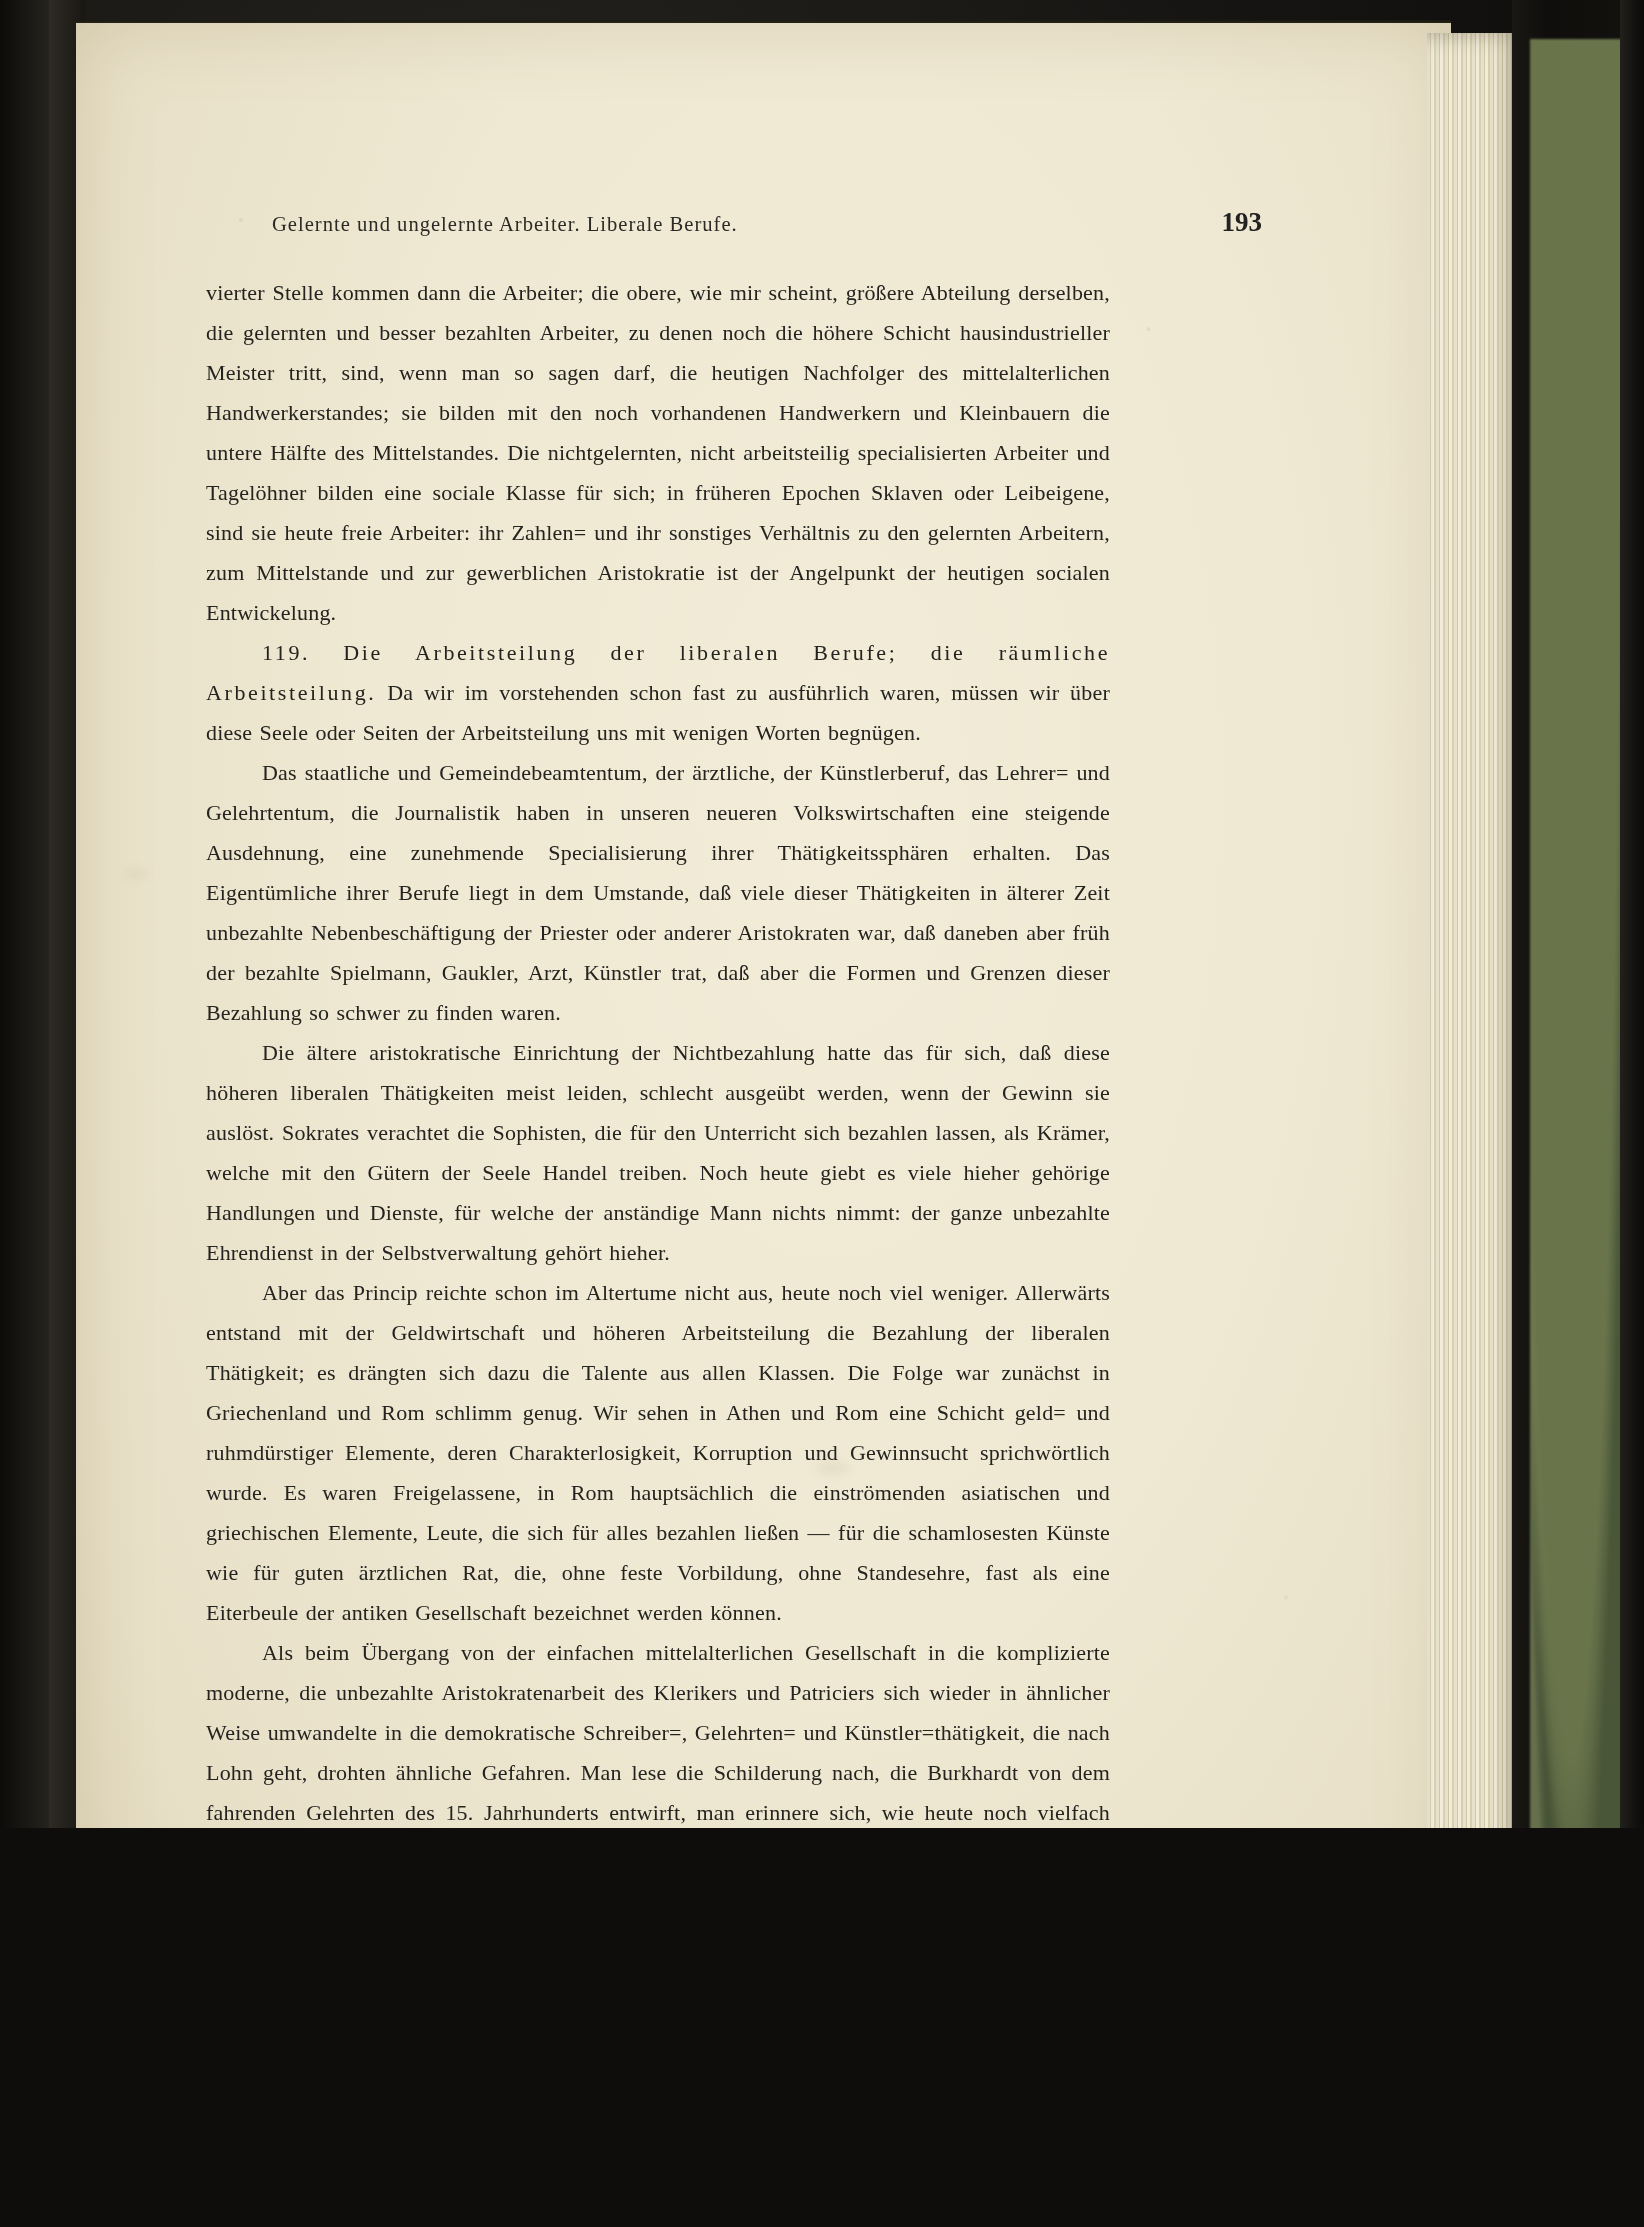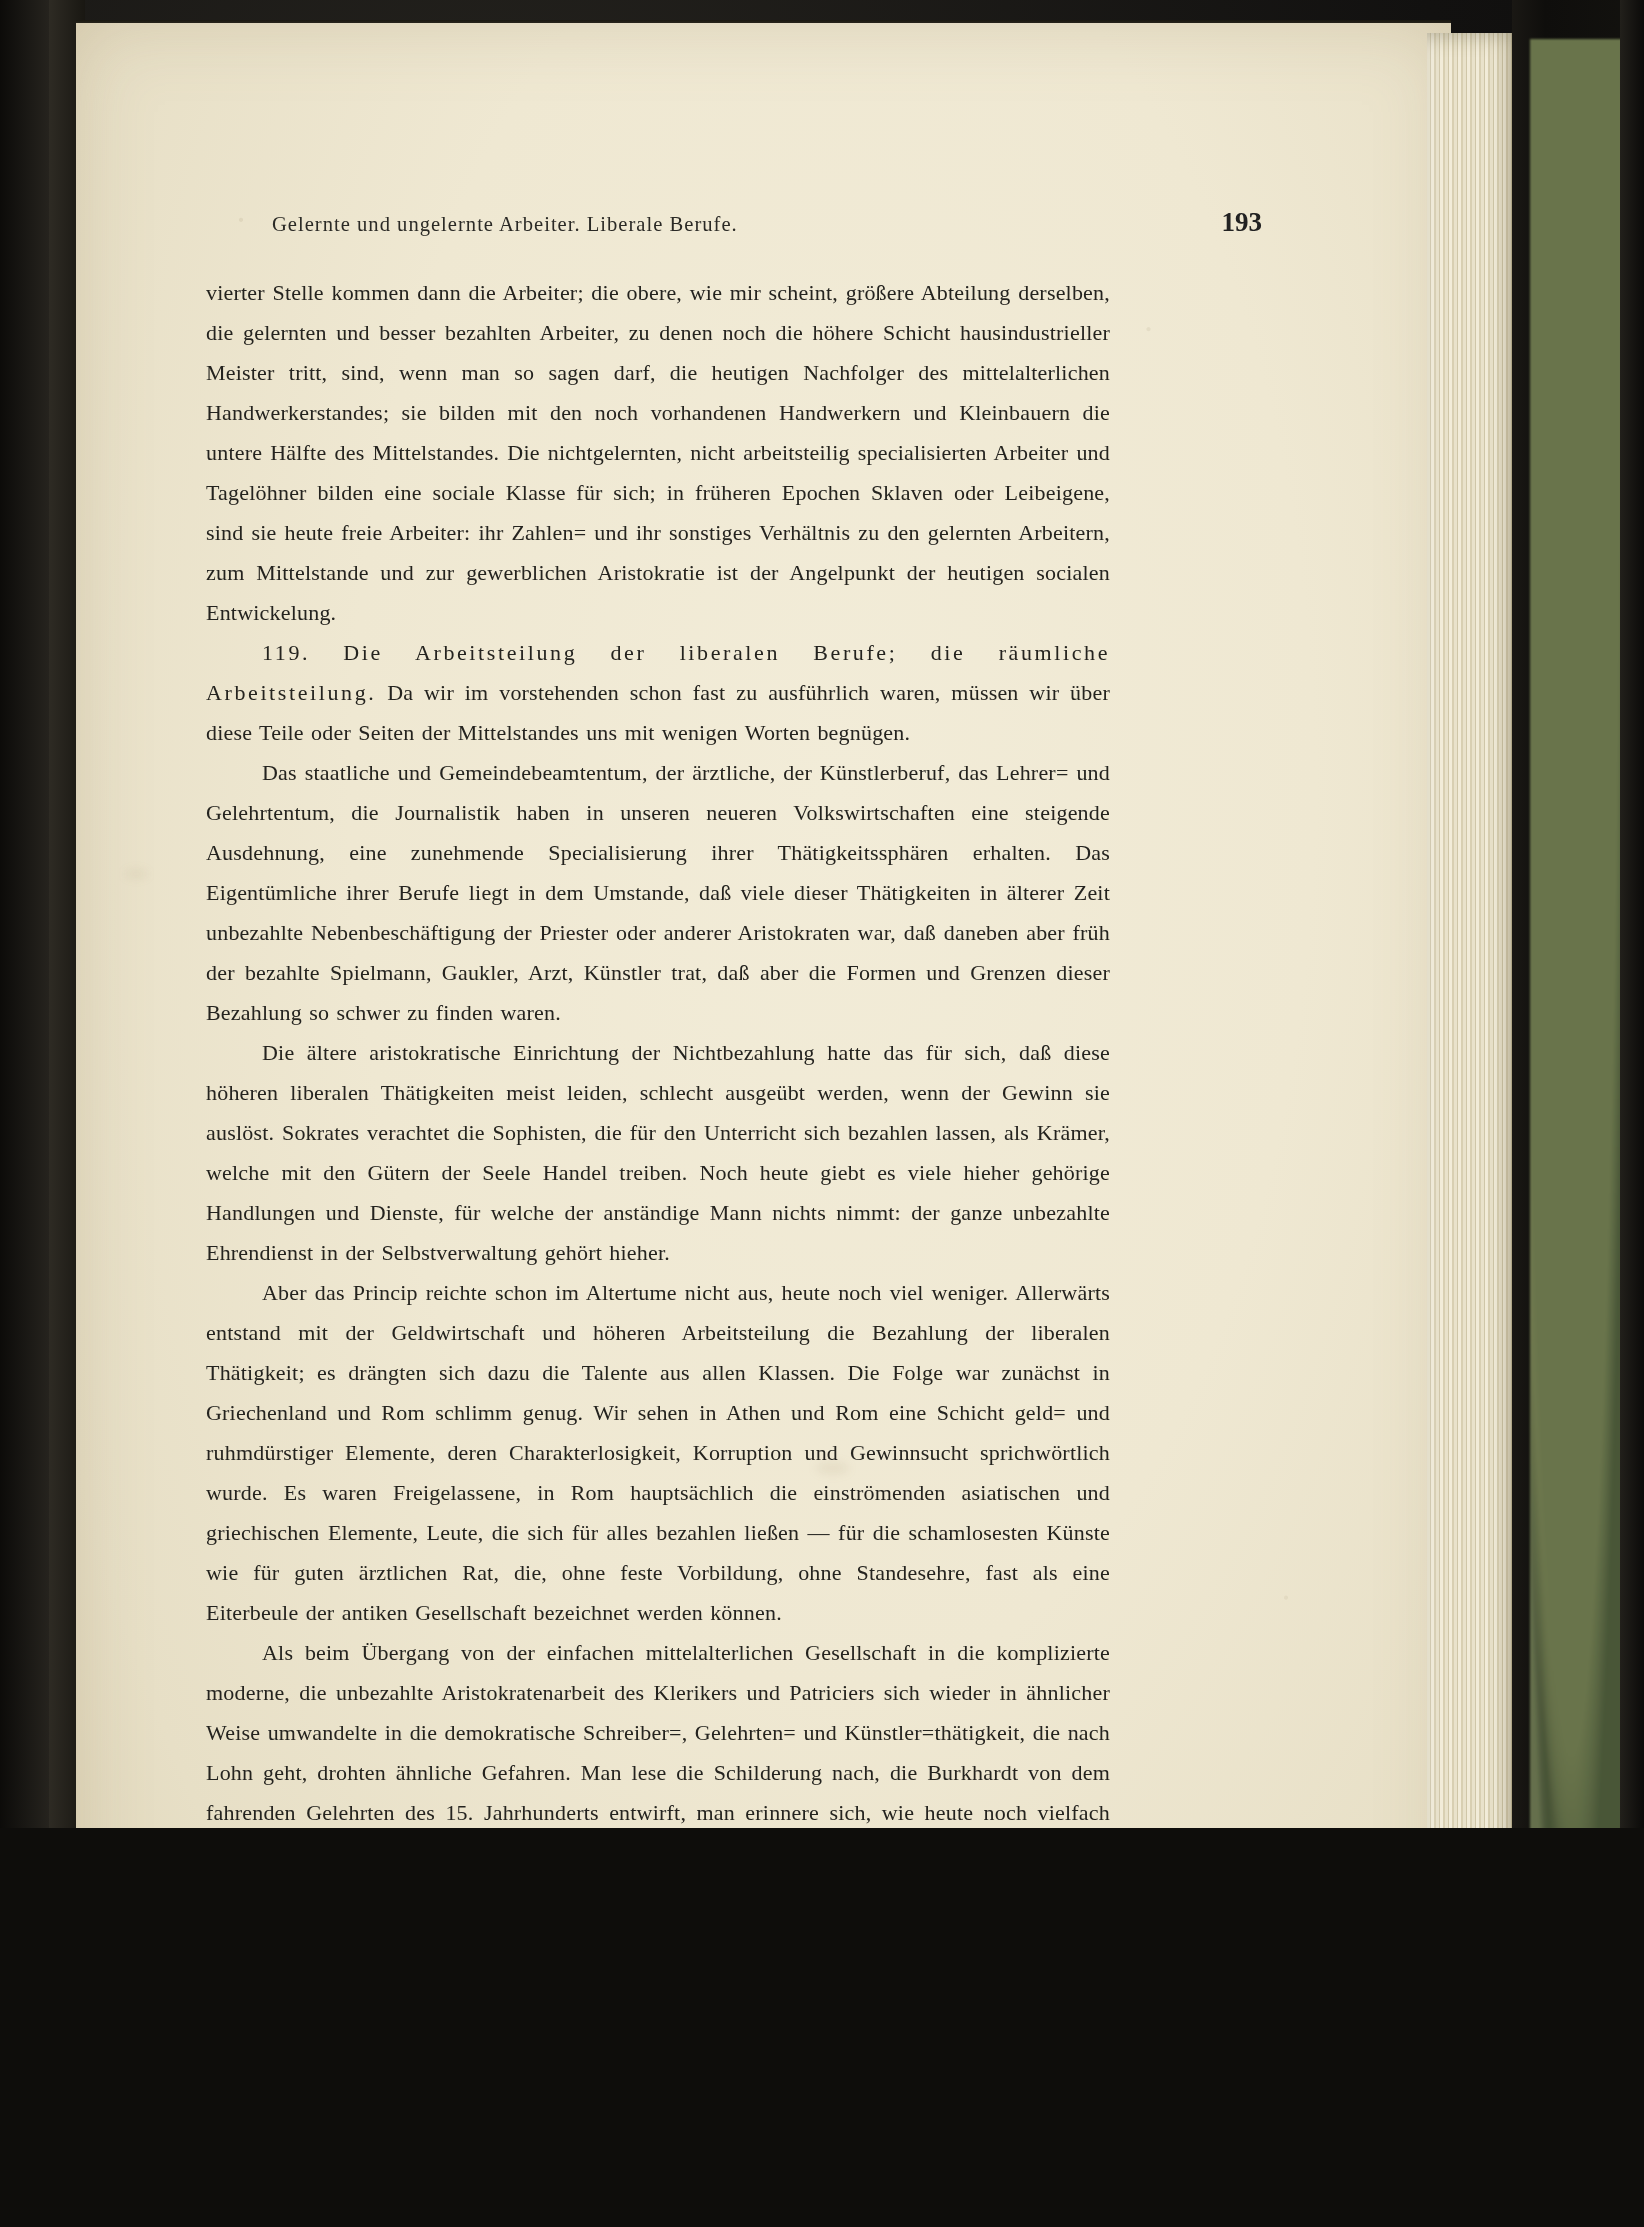--- a/index.html
+++ b/index.html
@@ -209,21 +209,21 @@
 
   <div class="content">
 
     <div class="runhead">
       <div class="runhead-title">Gelernte und ungelernte Arbeiter.  Liberale Berufe.</div>
       <div class="folio">193</div>
     </div>
 
     <p class="body">vierter Stelle kommen dann die Arbeiter; die obere, wie mir scheint, größere Abteilung derselben, die gelernten und besser bezahlten Arbeiter, zu denen noch die höhere Schicht hausindustrieller Meister tritt, sind, wenn man so sagen darf, die heutigen Nachfolger des mittelalterlichen Handwerkerstandes; sie bilden mit den noch vorhandenen Handwerkern und Kleinbauern die untere Hälfte des Mittelstandes.  Die nichtgelernten, nicht arbeitsteilig specialisierten Arbeiter und Tagelöhner bilden eine sociale Klasse für sich; in früheren Epochen Sklaven oder Leibeigene, sind sie heute freie Arbeiter: ihr Zahlen= und ihr sonstiges Verhältnis zu den gelernten Arbeitern, zum Mittelstande und zur gewerblichen Aristokratie ist der Angelpunkt der heutigen socialen Entwickelung.</p>
 
-    <p class="body indent"><span class="spaced">119. Die Arbeitsteilung der liberalen Berufe; die räumliche Arbeitsteilung.</span><span>  Da wir im vorstehenden schon fast zu ausführlich waren, müssen wir über diese Teile oder Seiten der Mittelstandes uns mit wenigen Worten begnügen.</span></p>
+    <p class="body indent"><span class="spaced">119. Die Arbeitsteilung der liberalen Berufe; die räumliche Arbeitsteilung.</span><span>  Da wir im vorstehenden schon fast zu ausführlich waren, müssen wir über diese Seele oder Seiten der Arbeitsteilung uns mit wenigen Worten begnügen.</span></p>
 
     <p class="body indent">Das staatliche und Gemeindebeamtentum, der ärztliche, der Künstlerberuf, das Lehrer= und Gelehrtentum, die Journalistik haben in unseren neueren Volkswirtschaften eine steigende Ausdehnung, eine zunehmende Specialisierung ihrer Thätigkeitssphären erhalten.  Das Eigentümliche ihrer Berufe liegt in dem Umstande, daß viele dieser Thätigkeiten in älterer Zeit unbezahlte Nebenbeschäftigung der Priester oder anderer Aristokraten war, daß daneben aber früh der bezahlte Spielmann, Gaukler, Arzt, Künstler trat, daß aber die Formen und Grenzen dieser Bezahlung so schwer zu finden waren.</p>
 
     <p class="body indent">Die ältere aristokratische Einrichtung der Nichtbezahlung hatte das für sich, daß diese höheren liberalen Thätigkeiten meist leiden, schlecht ausgeübt werden, wenn der Gewinn sie auslöst.  Sokrates verachtet die Sophisten, die für den Unterricht sich bezahlen lassen, als Krämer, welche mit den Gütern der Seele Handel treiben.  Noch heute giebt es viele hieher gehörige Handlungen und Dienste, für welche der anständige Mann nichts nimmt: der ganze unbezahlte Ehrendienst in der Selbstverwaltung gehört hieher.</p>
 
     <p class="body indent">Aber das Princip reichte schon im Altertume nicht aus, heute noch viel weniger. Allerwärts entstand mit der Geldwirtschaft und höheren Arbeitsteilung die Bezahlung der liberalen Thätigkeit; es drängten sich dazu die Talente aus allen Klassen.  Die Folge war zunächst in Griechenland und Rom schlimm genug.  Wir sehen in Athen und Rom eine Schicht geld= und ruhmdürstiger Elemente, deren Charakterlosigkeit, Korruption und Gewinnsucht sprichwörtlich wurde.  Es waren Freigelassene, in Rom hauptsächlich die einströmenden asiatischen und griechischen Elemente, Leute, die sich für alles bezahlen ließen — für die schamlosesten Künste wie für guten ärztlichen Rat, die, ohne feste Vorbildung, ohne Standesehre, fast als eine Eiterbeule der antiken Gesellschaft bezeichnet werden können.</p>
 
     <p class="body indent">Als beim Übergang von der einfachen mittelalterlichen Gesellschaft in die komplizierte moderne, die unbezahlte Aristokratenarbeit des Klerikers und Patriciers sich wieder in ähnlicher Weise umwandelte in die demokratische Schreiber=, Gelehrten= und Künstler=thätigkeit, die nach Lohn geht, drohten ähnliche Gefahren.  Man lese die Schilderung nach, die Burkhardt von dem fahrenden Gelehrten des 15. Jahrhunderts entwirft, man erinnere sich, wie heute noch vielfach Schauspieler und Journalisten sich aus den Personen rekrutieren, die moralisch oder sonstwie in anderen Carrieren Schiffbruch gelitten. Aber im ganzen hat die Entwickelung unseres neueren Schul=, Studien=, Examenwesens, auch das Vereinswesen, die Ärztekammern mit ihren Ehrengerichten und anderes derart die meisten liberalen Berufe zu festen Laufbahnen umgebildet, führt den einzelnen Gruppen überwiegend homogene Elemente meist aus dem Mittelstande zu, hat eine feste Standesehre, feste Sitten und Gewohnheiten über Berufspflichten, sichere Anstands=schranken des Gelderwerbes geschaffen.  Damit haben diese liberalen Berufe einen gänzlich anderen Charakter erhalten, als sie ihn (von den Priestern abgesehen) früher hatten; die Familien, welche ihre Söhne den liberalen Berufen widmen, sind mehr oder weniger eine sociale Klasse für sich geworden, die weniger durch Besitz, als durch persönliche Eigenschaften sich auszeichnet, eine Klasse, die doch jedem Talentvollen offen steht, haupt=</p>
   </div>
 

